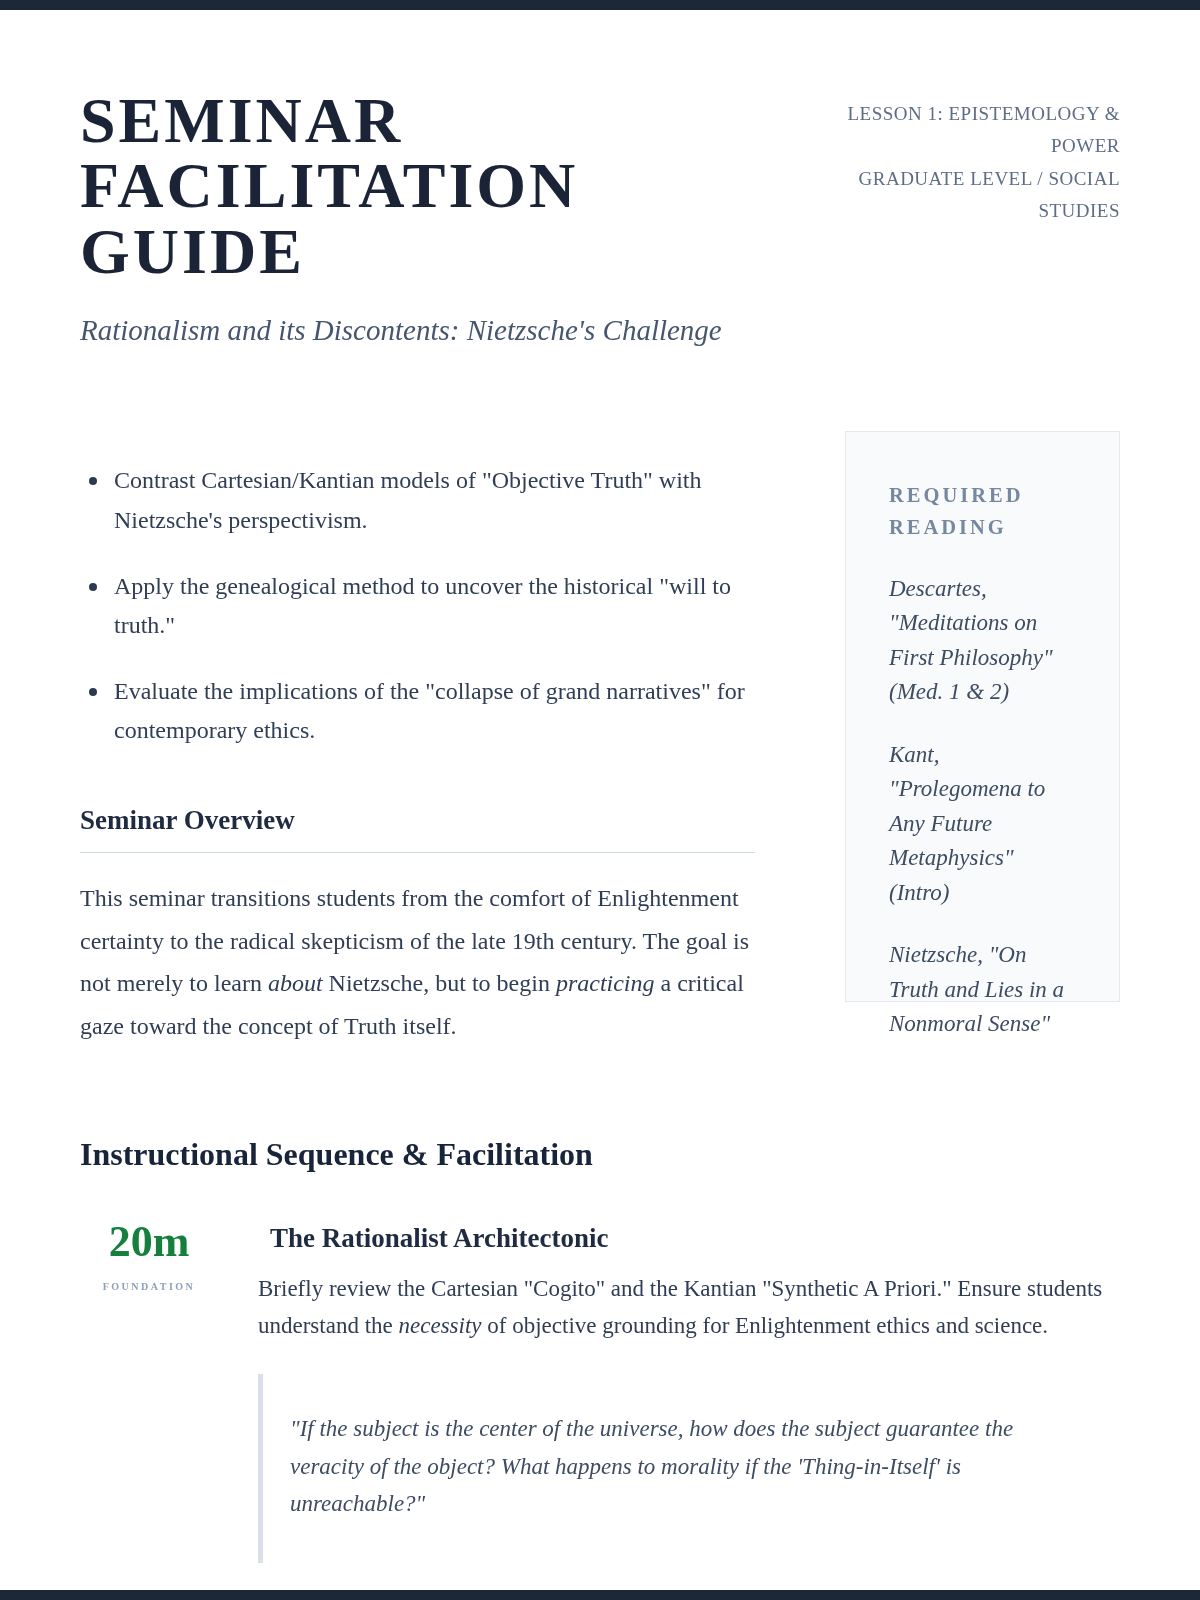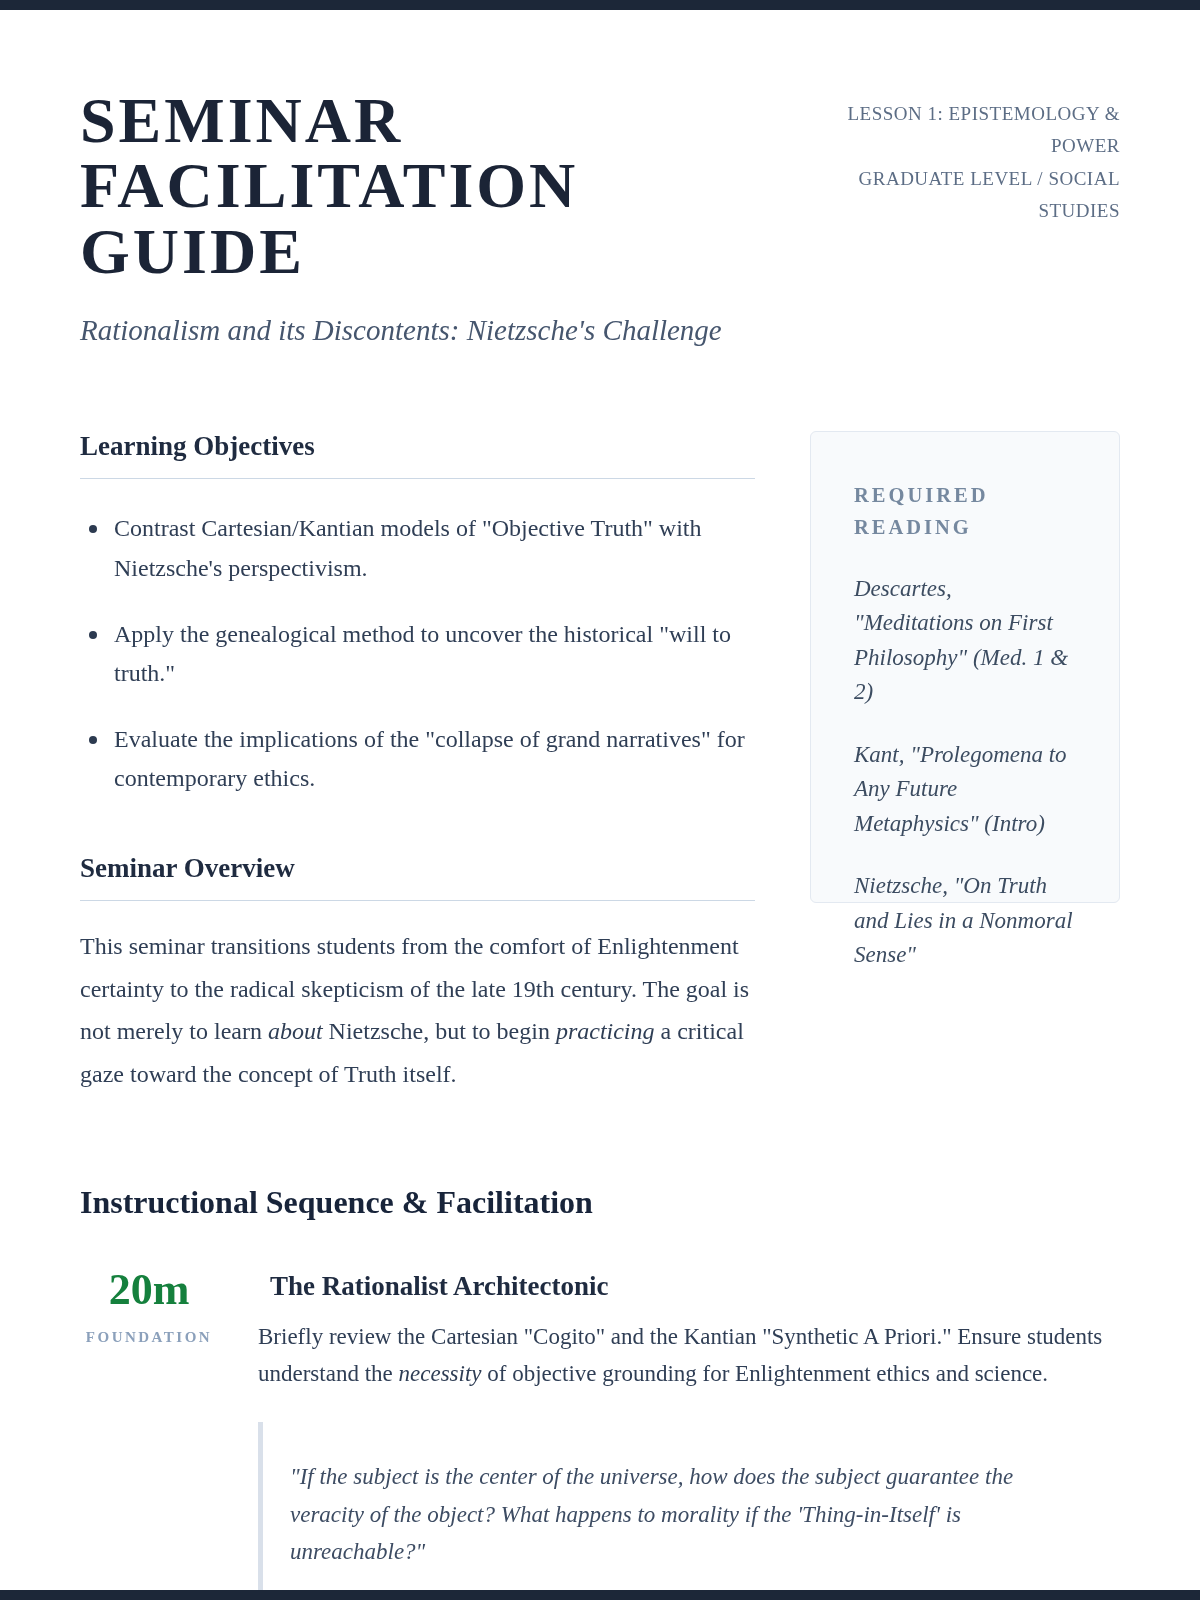--- a/index.html
+++ b/index.html
@@ -50,41 +50,42 @@
   }
   ul.objectives li::before{
     content:"";position:absolute;left:9px;top:16px;width:8px;height:8px;
     border-radius:50%;background:#2c3a50;
   }
   .body-text{margin:24px 0 0;font-size:24px;line-height:1.78;color:#2f3e55;}
   .body-text em, .objectives em{}
 
   
   .reading-card{
-    box-sizing:border-box;height:472px;
-    background:#f8fafc;border:1px solid #e3e9f1;border-radius:6px;
+    box-sizing:border-box;height:571px;
+    background:#f8fafc;border:1px solid #e3e9f1;border-radius:0;
     padding:48px 44px 40px 43px;
+    margin-left:35px;
   }
   .card-label{
     font-size:20.5px;font-weight:700;letter-spacing:3px;
     line-height:1.55;color:#75889f;
   }
   .reading-item{
     margin:28px 0 0;font-size:23px;line-height:1.5;
     font-style:italic;color:#3c4c61;
   }
 
   
   .sequence{margin-top:88px;}
   h2.seq-heading{margin:0;font-size:32px;font-weight:700;color:#18243a;}
   .step{display:grid;grid-template-columns:178px 1fr;margin-top:44px;}
   .step-time{text-align:center;padding-right:40px;}
   .step-duration{font-size:44px;font-weight:700;color:#15803d;line-height:1.15;}
   .step-tag{
-    margin-top:14px;font-size:15px;font-weight:700;
+    margin-top:14px;font-size:10px;font-weight:700;
     letter-spacing:2.5px;color:#8ba0bb;
   }
   h3.step-title{margin:6px 12px 0;font-size:27px;font-weight:700;color:#1f2b40;}
   .step-desc{margin:16px 0 0;font-size:23px;line-height:1.62;color:#2f3e55;}
   blockquote.discussion-quote{
     margin:30px 0 0;border-left:5px solid #d9e0ea;
     padding:36px 46px 40px 27px;
     font-size:23px;line-height:1.63;font-style:italic;color:#3d4c63;
   }
 </style>
@@ -100,21 +101,20 @@
       <p class="doc-subtitle">Rationalism and its Discontents: Nietzsche's Challenge</p>
     </div>
     <div class="meta">
       <div>LESSON 1: EPISTEMOLOGY &amp; POWER</div>
       <div>GRADUATE LEVEL / SOCIAL STUDIES</div>
     </div>
   </header>
 
   <div class="main-grid">
     <div class="left-col">
-      <h2 class="section-heading">Learning Objectives</h2>
       <ul class="objectives">
         <li>Contrast Cartesian/Kantian models of "Objective Truth" with Nietzsche's perspectivism.</li>
         <li>Apply the genealogical method to uncover the historical "will to truth."</li>
         <li>Evaluate the implications of the "collapse of grand narratives" for contemporary ethics.</li>
       </ul>
 
       <h2 class="section-heading overview-heading">Seminar Overview</h2>
       <p class="body-text"><span>This seminar transitions students from the comfort of Enlightenment certainty to the radical skepticism of the late 19th century. The goal is not merely to learn </span><em>about</em><span> Nietzsche, but to begin </span><em>practicing</em><span> a critical gaze toward the concept of Truth itself.</span></p>
     </div>
 

